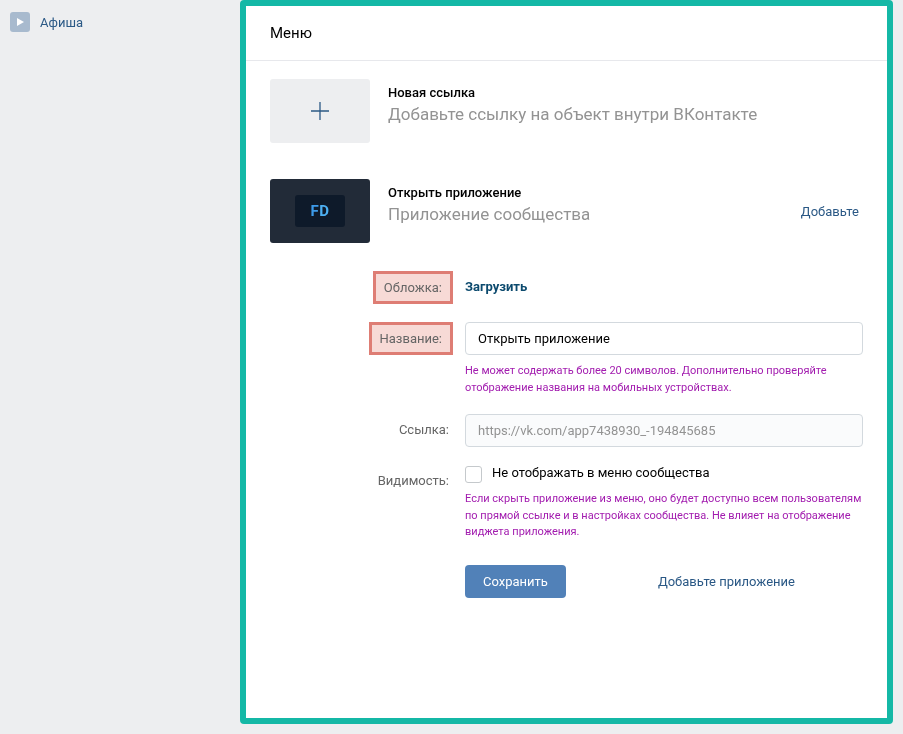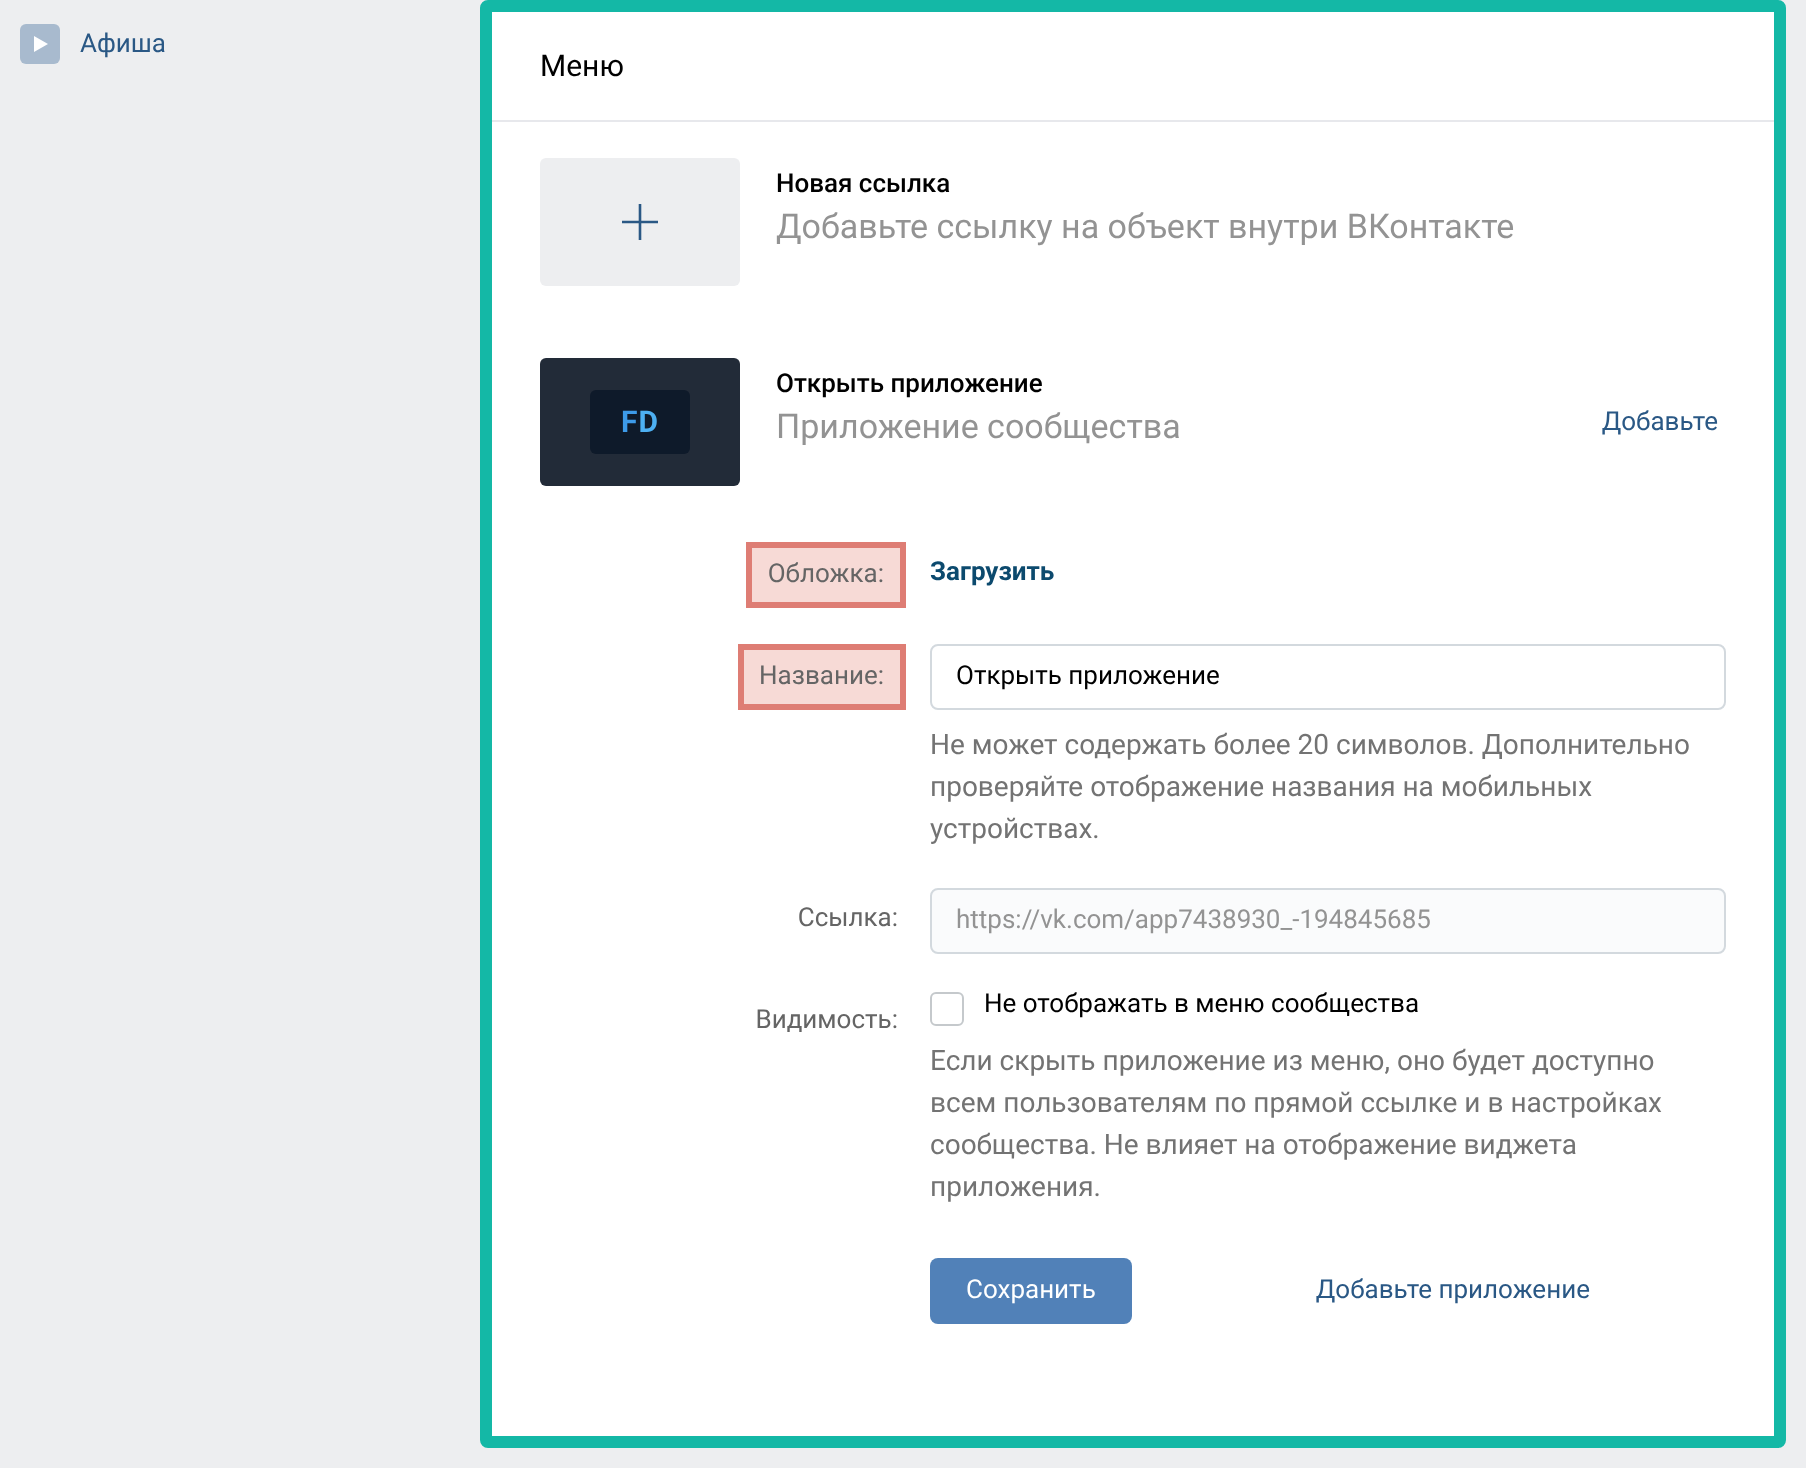--- a/index.html
+++ b/index.html
@@ -119,22 +119,22 @@
       border: 1px solid #d3d9de;
       border-radius: 4px;
       padding: 8px 12px;
       font-size: 13px;
       font-family: inherit;
       color: #000;
       outline: none;
     }
     .text-input.readonly { color: #939393; background: #fafbfc; }
     .help-text {
-      color: #737373;
-      font-size: 14px;
+      color: #a21caf;
+      font-size: 11px;
       line-height: 1.5;
       margin-top: 8px;
     }
     .checkbox-row { display: flex; align-items: flex-start; }
     .checkbox {
       width: 17px; height: 17px;
       border: 1px solid #c5c9cc;
       border-radius: 3px;
       margin-right: 10px;
       margin-top: 1px;

